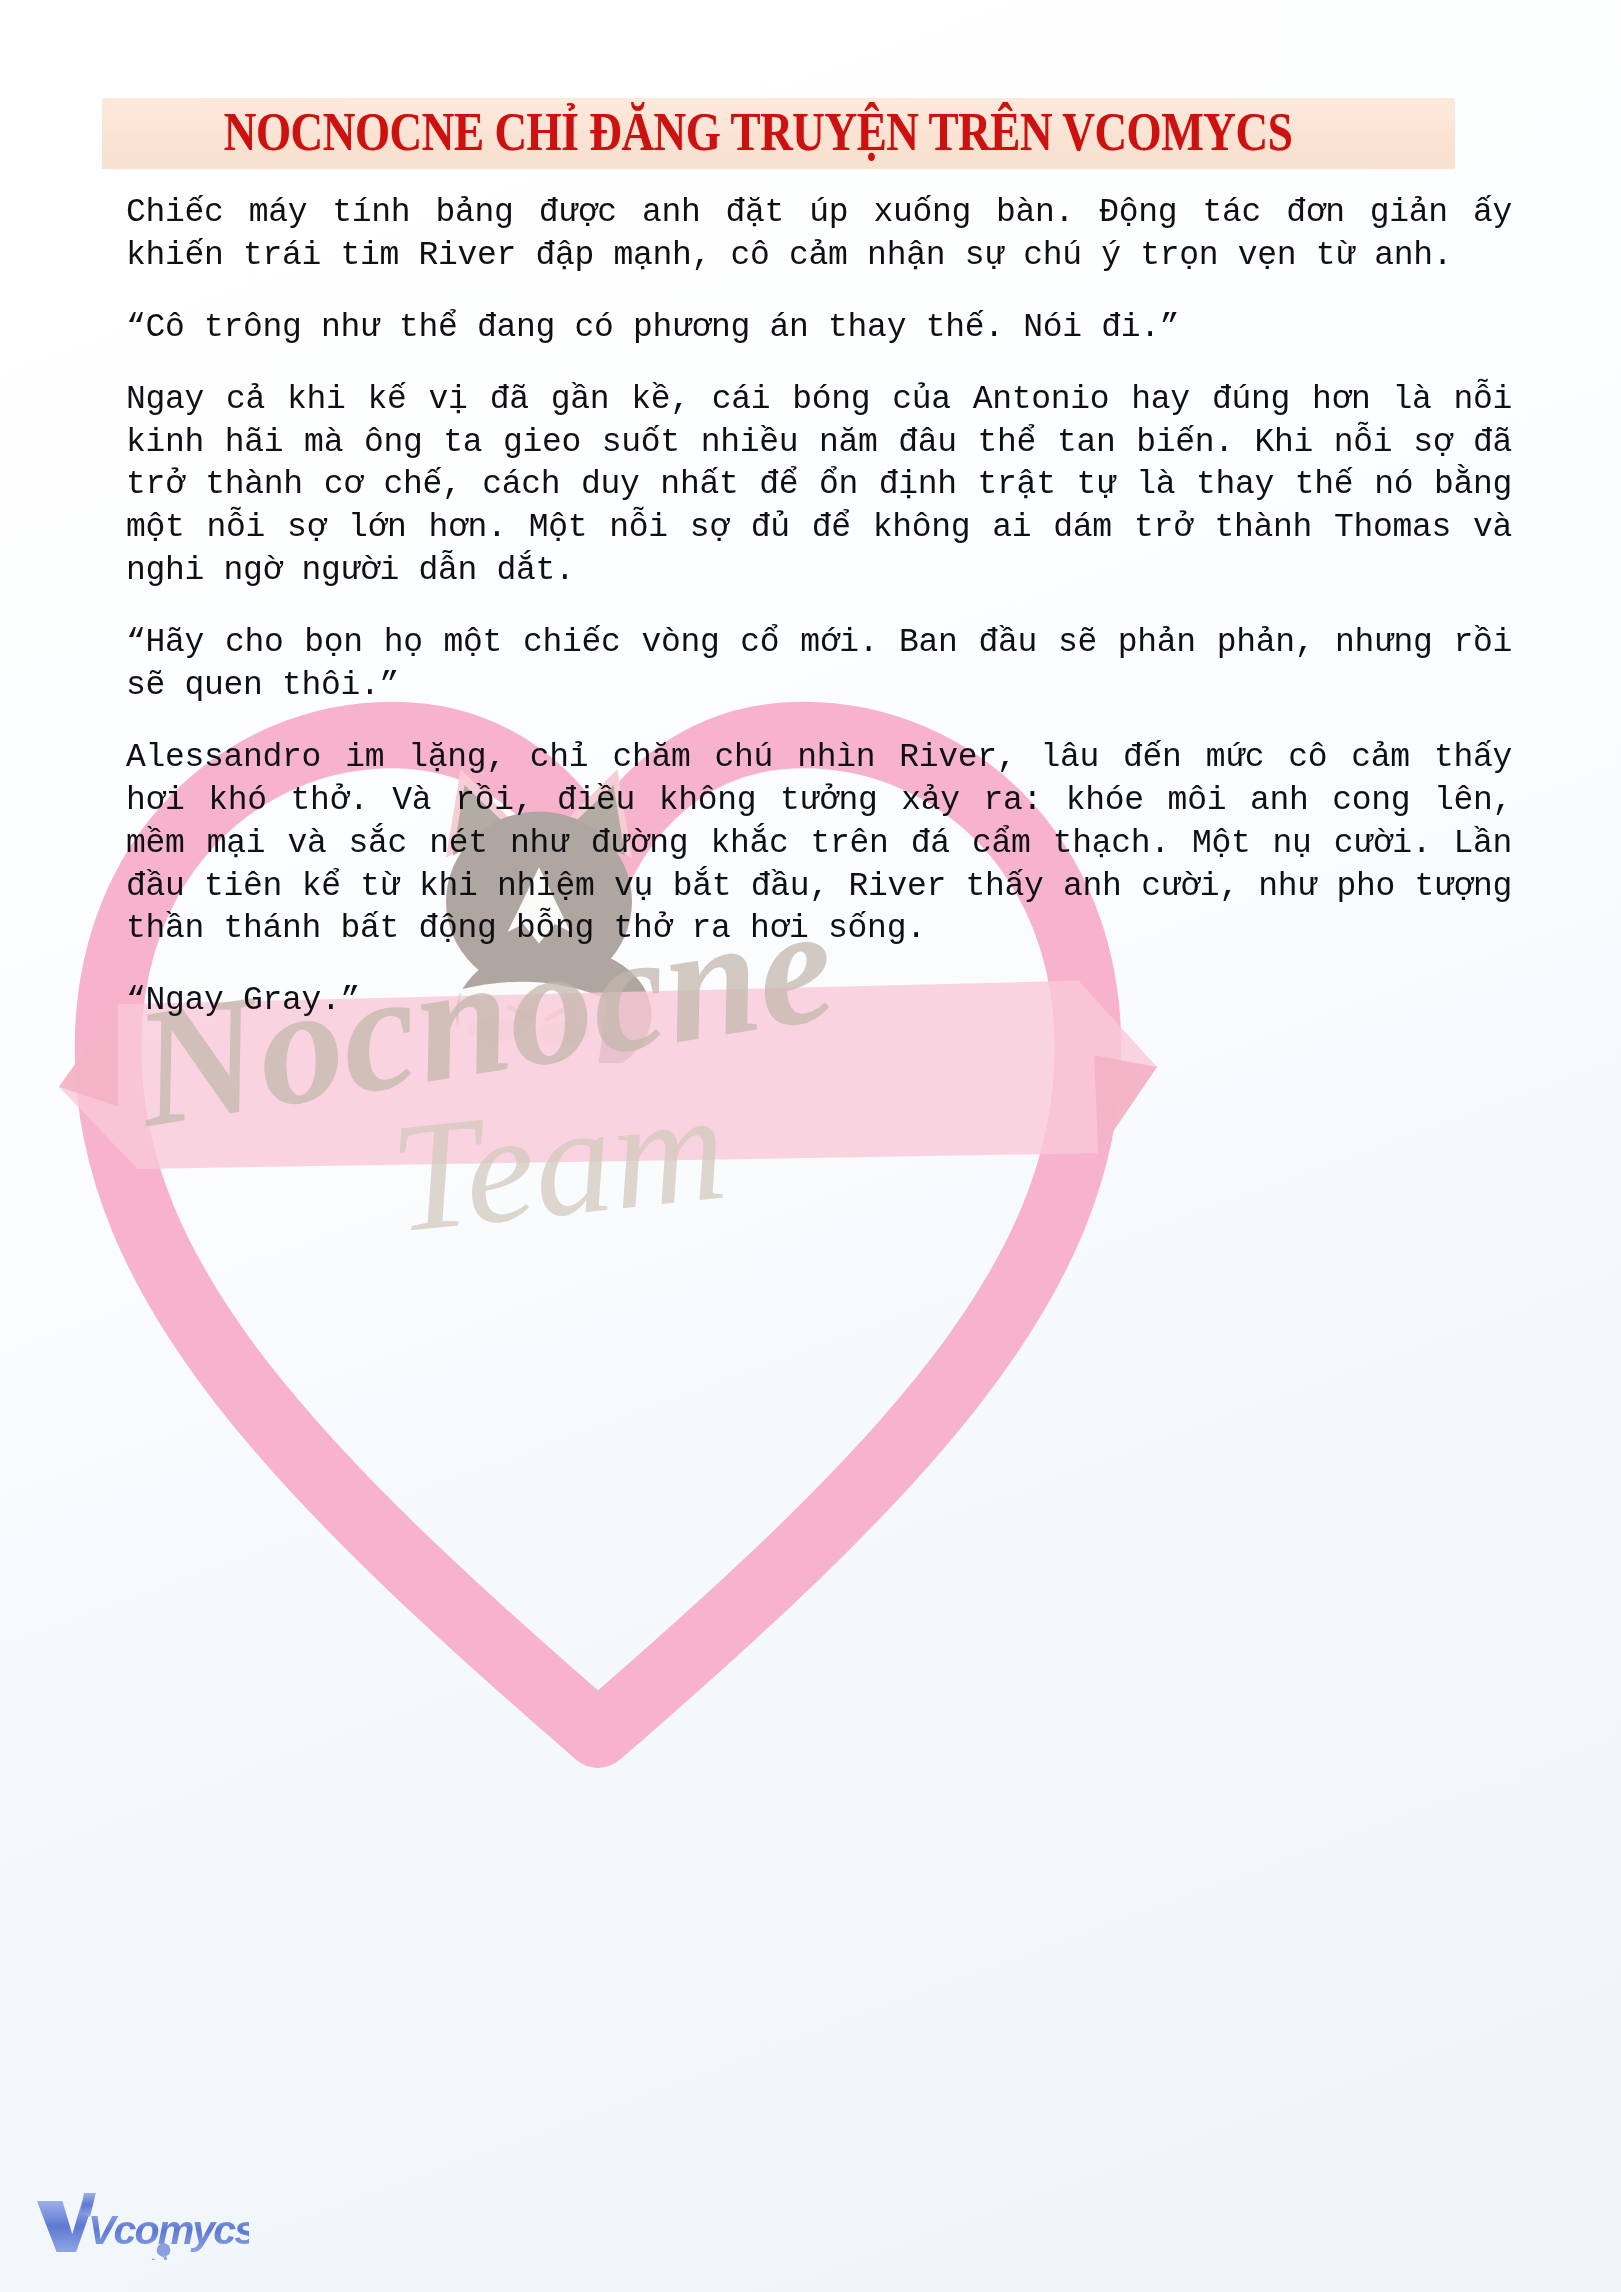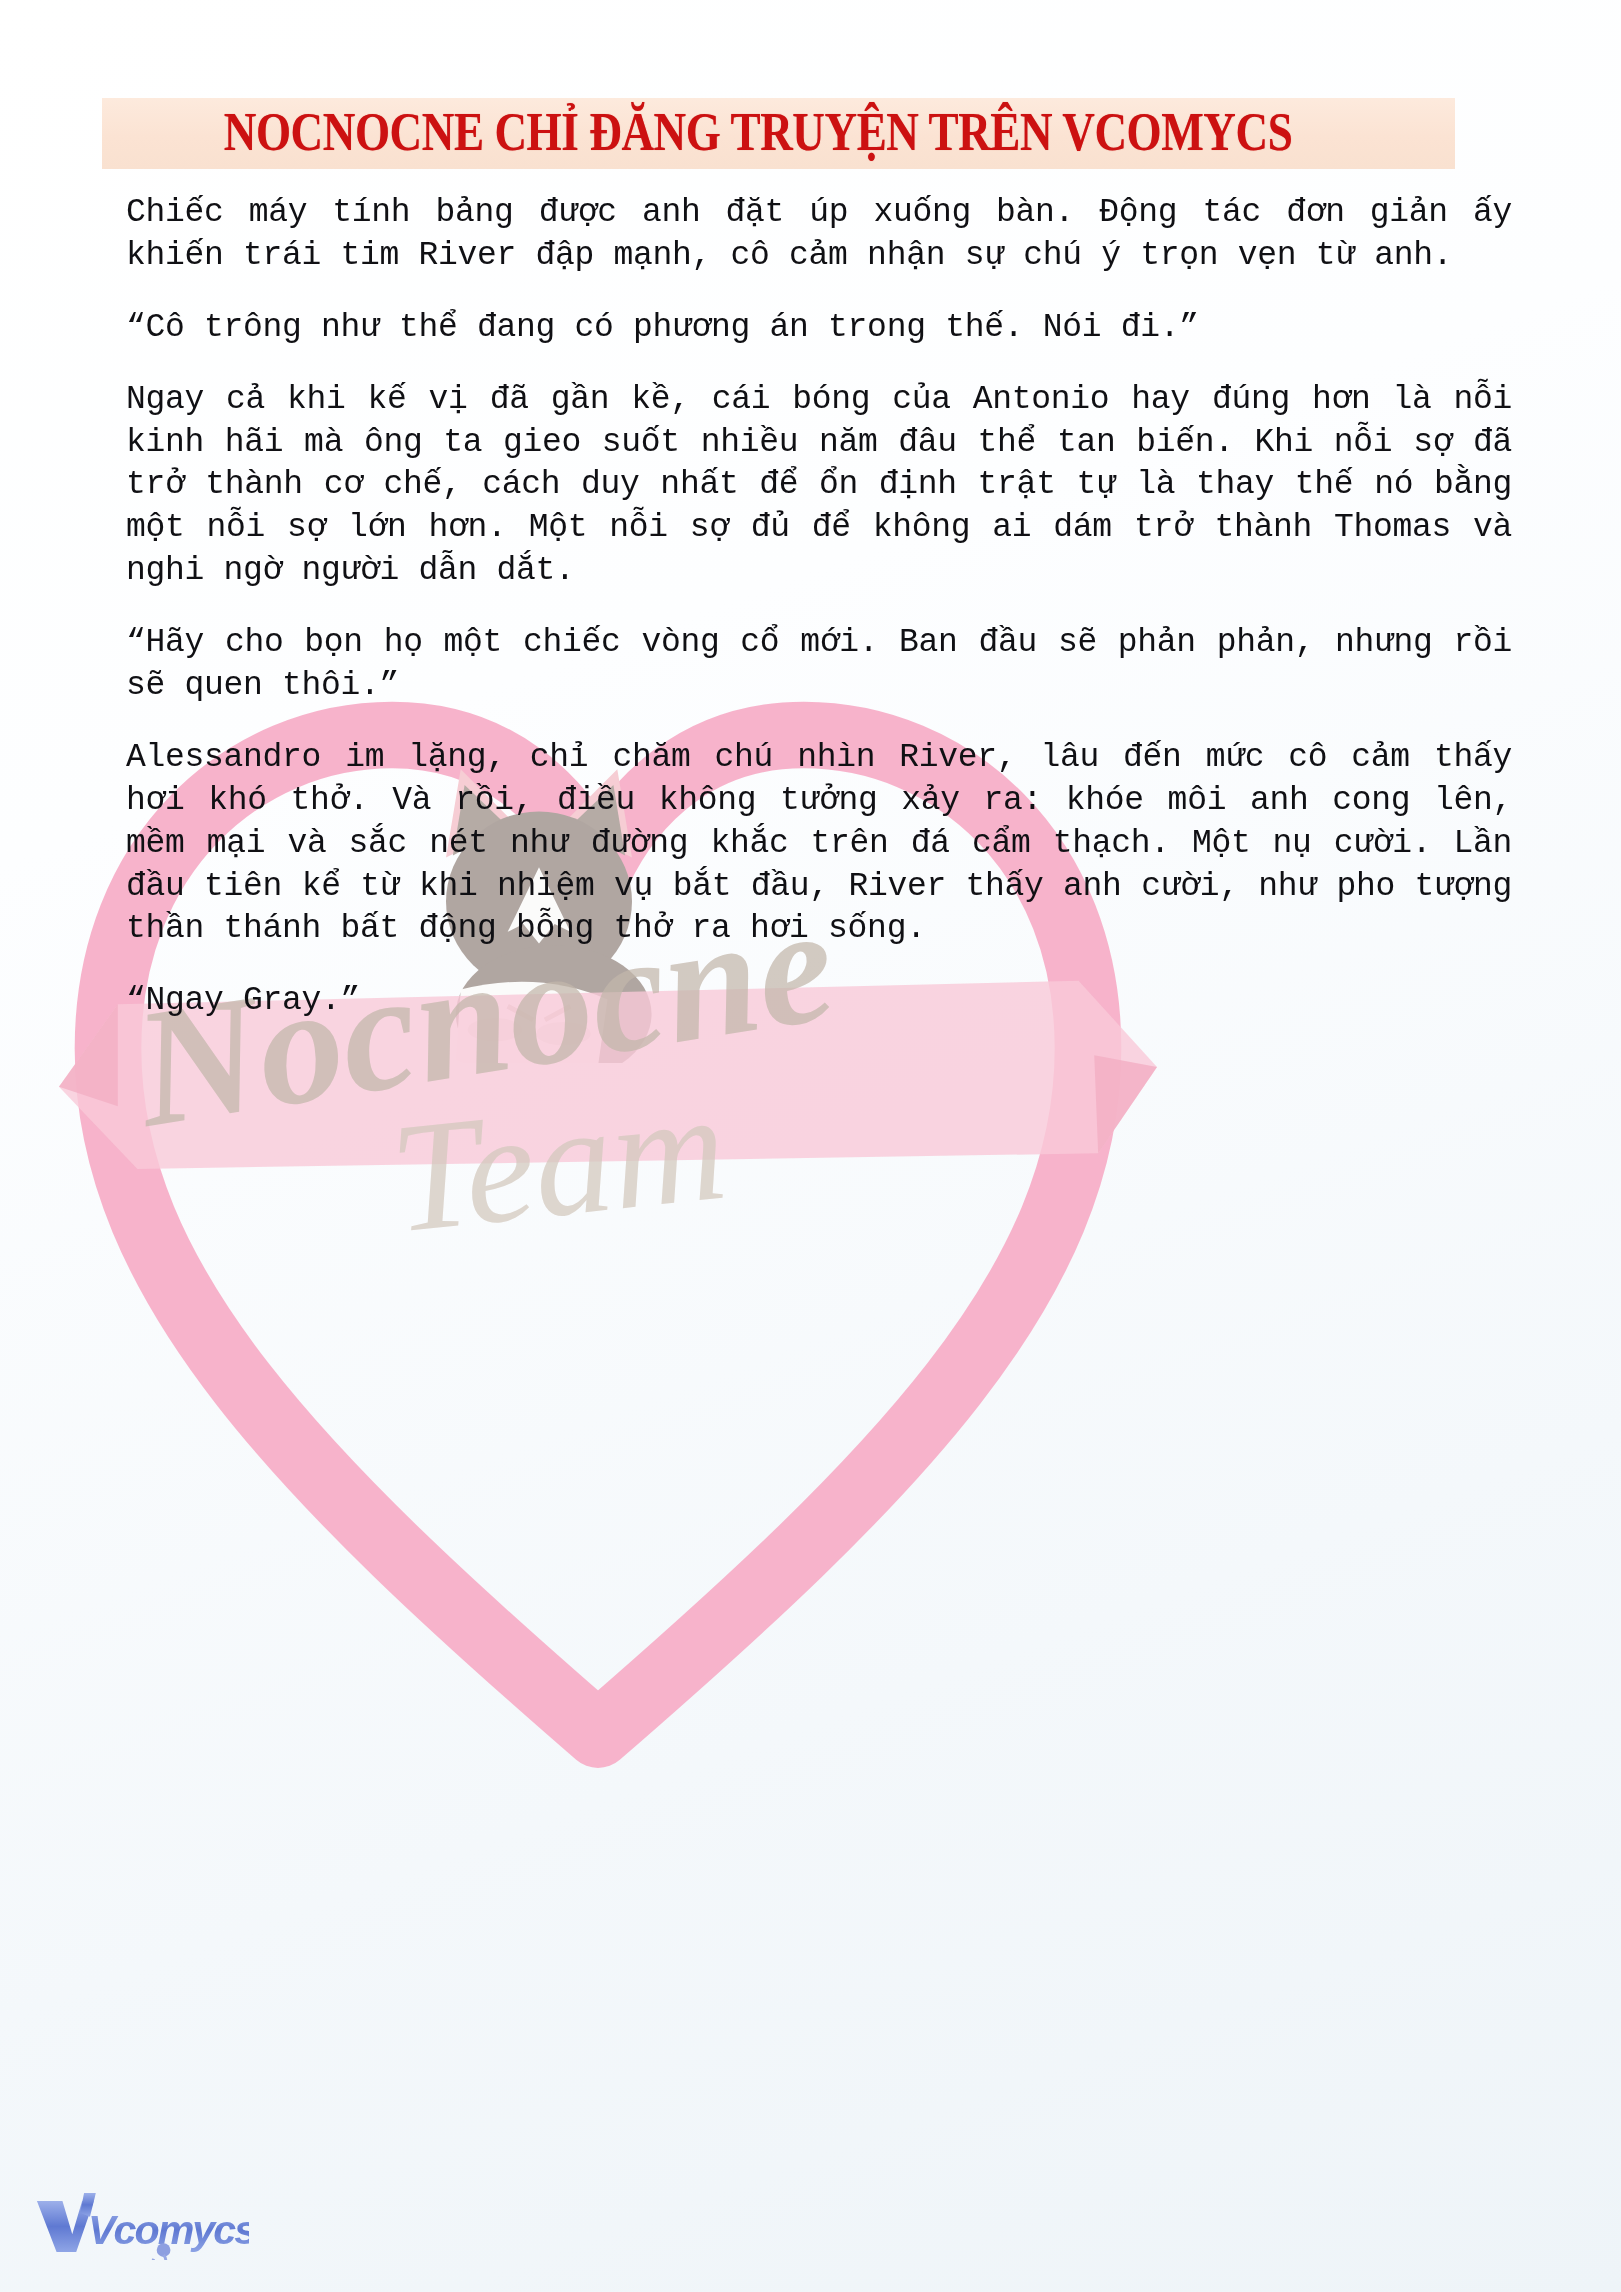--- a/index.html
+++ b/index.html
@@ -170,21 +170,21 @@
   </div>
 
   <div class="content">
 
     <div class="banner">
       <span class="banner-title">NOCNOCNE CHỈ ĐĂNG TRUYỆN TRÊN VCOMYCS</span>
     </div>
 
     <div class="article">
       <p class="para">Chiếc máy tính bảng được anh đặt úp xuống bàn. Động tác đơn giản ấy khiến trái tim River đập mạnh, cô cảm nhận sự chú ý trọn vẹn từ anh.</p>
-      <p class="para">“Cô trông như thể đang có phương án trong thế. Nói đi.”</p>
+      <p class="para">“Cô trông như thể đang có phương án thay thế. Nói đi.”</p>
       <p class="para">Ngay cả khi kế vị đã gần kề, cái bóng của Antonio hay đúng hơn là nỗi kinh hãi mà ông ta gieo suốt nhiều năm đâu thể tan biến. Khi nỗi sợ đã trở thành cơ chế, cách duy nhất để ổn định trật tự là thay thế nó bằng một nỗi sợ lớn hơn. Một nỗi sợ đủ để không ai dám trở thành Thomas và nghi ngờ người dẫn dắt.</p>
       <p class="para">“Hãy cho bọn họ một chiếc vòng cổ mới. Ban đầu sẽ phản phản, nhưng rồi sẽ quen thôi.”</p>
       <p class="para">Alessandro im lặng, chỉ chăm chú nhìn River, lâu đến mức cô cảm thấy hơi khó thở. Và rồi, điều không tưởng xảy ra: khóe môi anh cong lên, mềm mại và sắc nét như đường khắc trên đá cẩm thạch. Một nụ cười. Lần đầu tiên kể từ khi nhiệm vụ bắt đầu, River thấy anh cười, như pho tượng thần thánh bất động bỗng thở ra hơi sống.</p>
       <p class="para">“Ngay Gray.”</p>
     </div>
 
   </div>
 
   <div class="site-logo">
     <svg width="216" height="73" viewBox="0 0 220 74">

